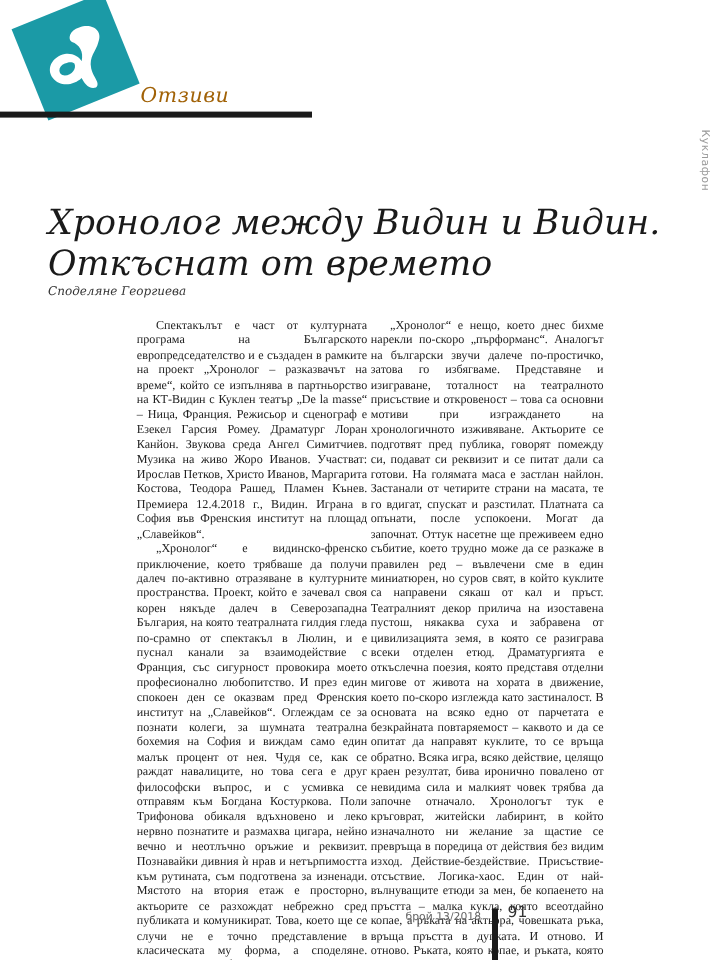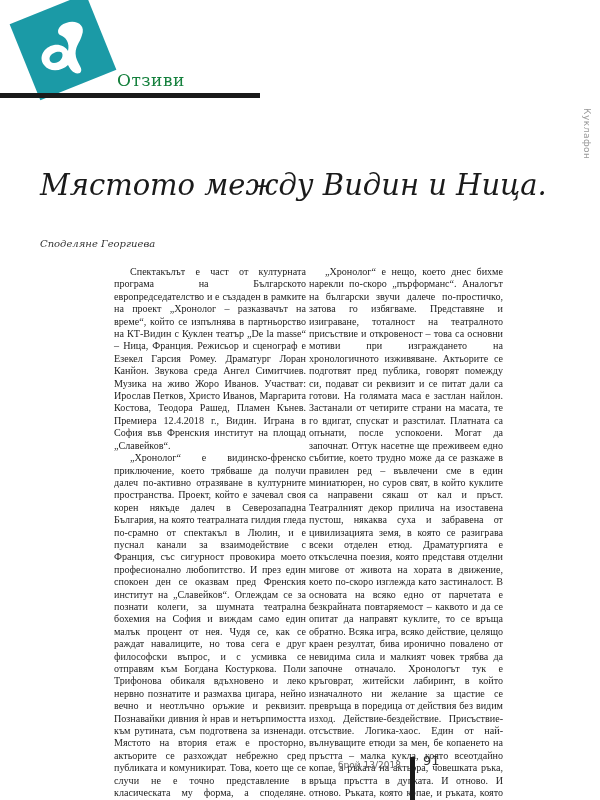--- a/index.html
+++ b/index.html
@@ -11,21 +11,21 @@
     position:absolute; left:22px; top:6px; width:82px; height:82px;
     background:#1b9aa6; transform:rotate(-22deg); transform-origin:center;
     display:flex; align-items:center; justify-content:center;
   }
   .logo svg { transform:rotate(22deg); }
   .section-rule {
     position:absolute; left:0; top:93px; width:260px; height:5px; background:#1a1a1a;
   }
   .section-label {
     position:absolute; left:117px; top:70px; font-family:"DejaVu Serif", serif;
-    font-size:17px; color:#15803d; letter-spacing:0.5px;
+    font-style:italic; font-size:17px; color:#a16207; letter-spacing:0.5px;
   }
   .side-tab {
     position:absolute; right:8px; top:108px; writing-mode:vertical-rl;
     font-family:"DejaVu Sans", sans-serif; font-size:9px; color:#9a9a9a;
     letter-spacing:0.5px; display:flex; align-items:center; gap:2px;
   }
   .title {
     position:absolute; left:40px; top:168px; width:530px;
     font-family:"DejaVu Serif", serif; font-size:29px; line-height:34px;
     font-style:italic; font-weight:normal; color:#1a1a1a; margin:0;
@@ -62,21 +62,22 @@
   </svg>
 </div>
 <div class="section-rule"></div>
 <div class="section-label">Отзиви</div>
 
 <div class="side-tab">
   <span>Куклафон</span>
 </div>
 
 <h1 class="title">
-  <span>Мястото между Видин и Ница.</span><br>
+  <span>Хронолог между Видин и Видин.</span><br>
+  <span>Откъснат от времето</span>
 </h1>
 <div class="author">Споделяне Георгиева</div>
 
 <div class="col col-left">
   <p>Спектакълът е част от културната програма на Българското европредседателство и е създаден в рамките на проект „Хронолог – разказвачът на време“, който се изпълнява в партньорство на КТ-Видин с Куклен театър „De la masse“ – Ница, Франция. Режисьор и сценограф е Езекел Гарсия Ромеу. Драматург Лоран Канйон. Звукова среда Ангел Симитчиев. Музика на живо Жоро Иванов. Участват: Ирослав Петков, Христо Иванов, Маргарита Костова, Теодора Рашед, Пламен Кънев. Премиера 12.4.2018 г., Видин. Играна в София във Френския институт на площад „Славейков“.</p>
   <p>„Хронолог“ е видинско-френско приключение, което трябваше да получи далеч по-активно отразяване в културните пространства. Проект, който е зачевал своя корен някъде далеч в Северозападна България, на която театралната гилдия гледа по-срамно от спектакъл в Люлин, и е пуснал канали за взаимодействие с Франция, със сигурност провокира моето професионално любопитство. И през един спокоен ден се оказвам пред Френския институт на „Славейков“. Оглеждам се за познати колеги, за шумната театрална бохемия на София и виждам само един малък процент от нея. Чудя се, как се раждат навалиците, но това сега е друг философски въпрос, и с усмивка се отправям към Богдана Костуркова. Поли Трифонова обикаля вдъхновено и леко нервно познатите и размахва цигара, нейно вечно и неотлъчно оръжие и реквизит. Познавайки дивния ѝ нрав и нетърпимостта към рутината, съм подготвена за изненади. Мястото на втория етаж е просторно, актьорите се разхождат небрежно сред публиката и комуникират. Това, което ще се случи не е точно представление в класическата му форма, а споделяне. Споделяне с публиката за раждането на спектакъла, за неговото творческо пробуждане.</p>
 </div>
 
 <div class="col col-right">
   <p>„Хронолог“ е нещо, което днес бихме нарекли по-скоро „пърформанс“. Аналогът на български звучи далече по-простичко, затова го избягваме. Представяне и изиграване, тоталност на театралното присъствие и откровеност – това са основни мотиви при изграждането на хронологичното изживяване. Актьорите се подготвят пред публика, говорят помежду си, подават си реквизит и се питат дали са готови. На голямата маса е застлан найлон. Застанали от четирите страни на масата, те го вдигат, спускат и разстилат. Платната са опънати, после успокоени. Могат да започнат. Оттук насетне ще преживеем едно събитие, което трудно може да се разкаже в правилен ред – въвлечени сме в един миниатюрен, но суров свят, в който куклите са направени сякаш от кал и пръст. Театралният декор прилича на изоставена пустош, някаква суха и забравена от цивилизацията земя, в която се разиграва всеки отделен етюд. Драматургията е откъслечна поезия, която представя отделни мигове от живота на хората в движение, което по-скоро изглежда като застиналост. В основата на всяко едно от парчетата е безкрайната повтаряемост – каквото и да се опитат да направят куклите, то се връща обратно. Всяка игра, всяко действие, целящо краен резултат, бива иронично поваленo от невидима сила и малкият човек трябва да започне отначало. Хронологът тук е кръговрат, житейски лабиринт, в който изначалното ни желание за щастие се превръща в поредица от действия без видим изход. Действие-бездействие. Присъствие-отсъствие. Логика-хаос. Един от най-вълнуващите етюди за мен, бе копаенето на пръстта – малка кукла, която всеотдайно копае, а ръката на актьора, човешката ръка, връща пръстта в дупката. И отново. И отново. Ръката, която копае, и ръката, която връща. Ръката, която създава, и ръката, която разрушава. Метафора за</p>

